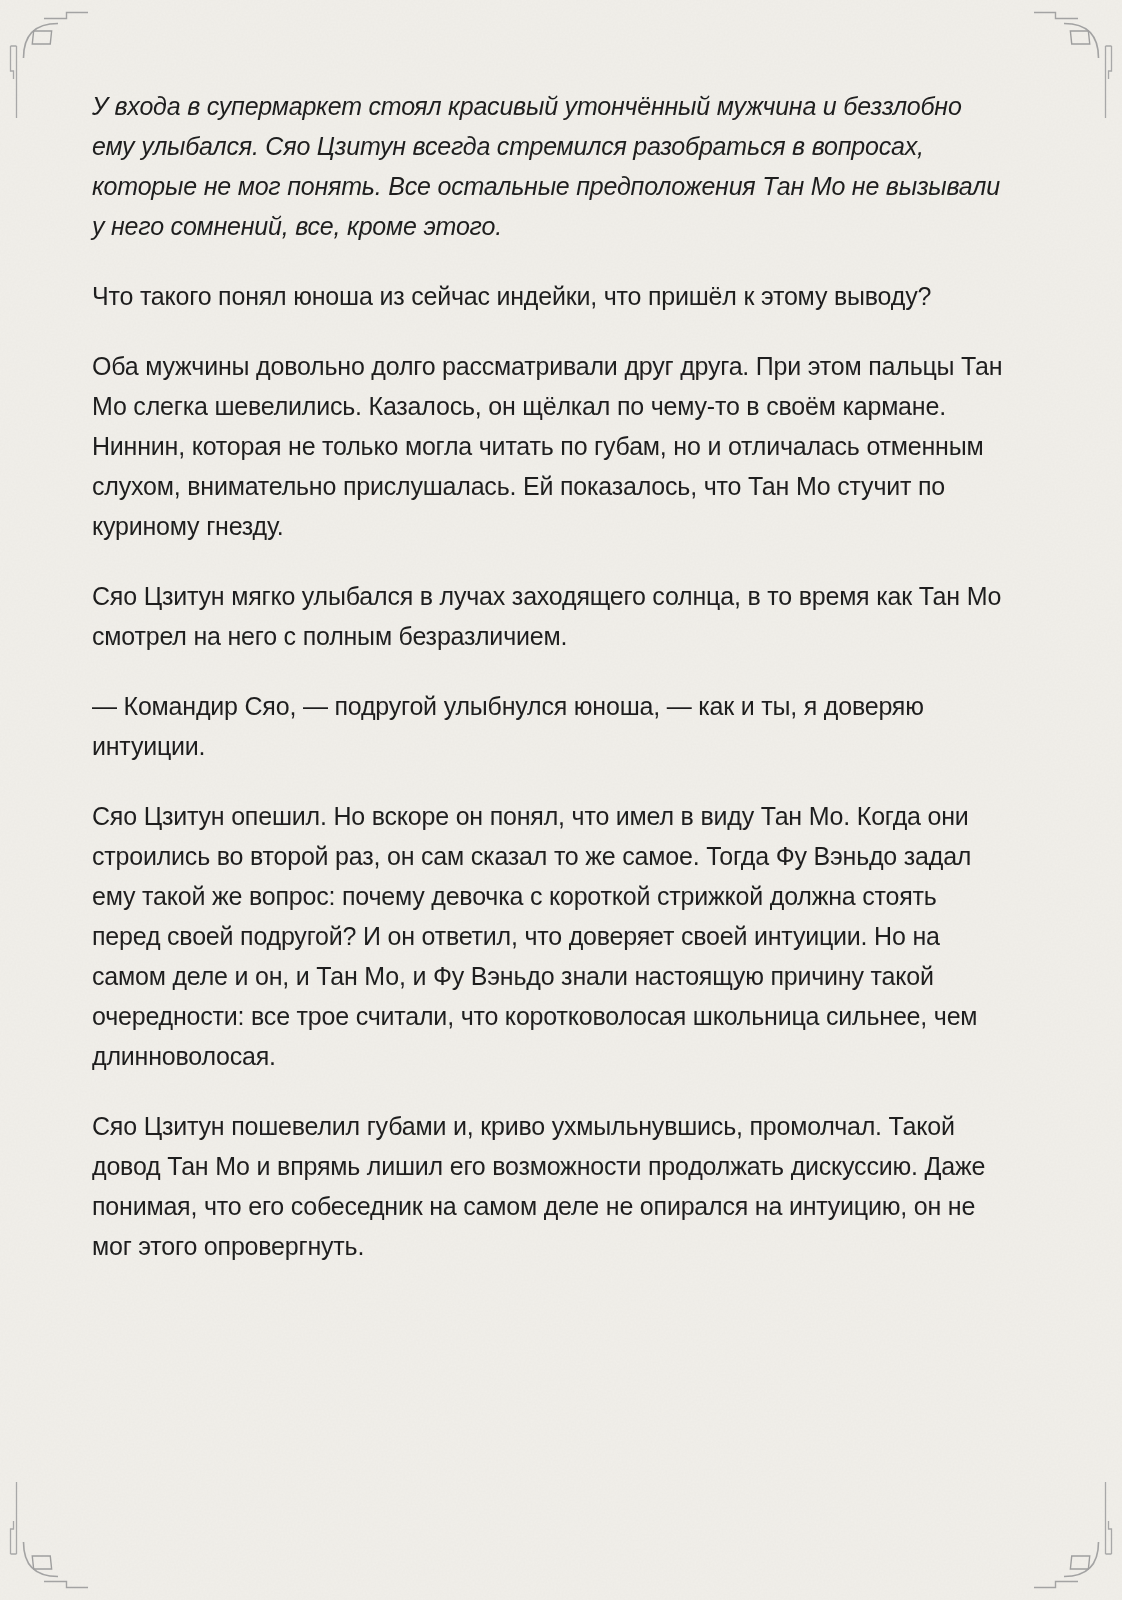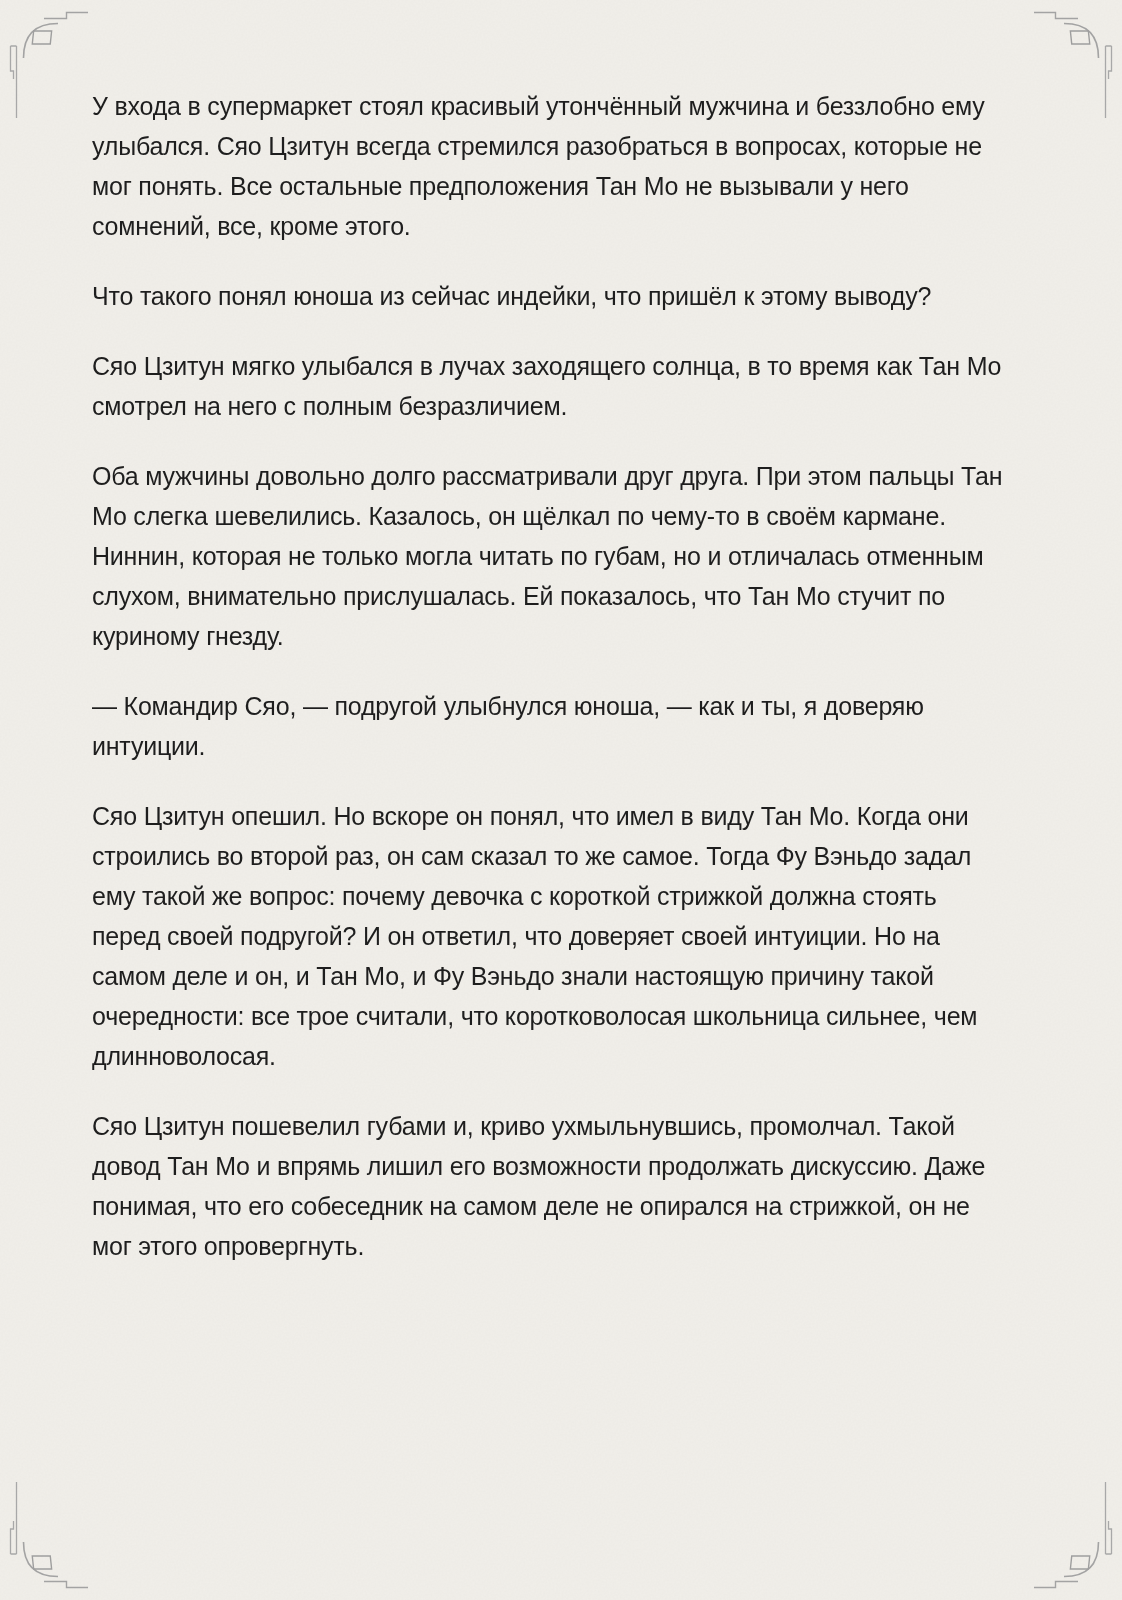--- a/index.html
+++ b/index.html
@@ -44,20 +44,21 @@
     font-size: 25px;
     line-height: 40px;
     letter-spacing: -0.2px;
     text-align: left;
   }
   .content p {
     margin: 0 0 30px 0;
   }
   .content p:first-child {
     margin-top: 28px;
+    font-style: italic;
   }
 </style>
 </head>
 <body style="--bg: #f1efea; --ink: #1e1e1e;">
 
 <svg width="0" height="0" style="position:absolute" aria-hidden="true">
   <defs>
     <linearGradient id="hfade" x1="0" y1="0" x2="1" y2="0">
       <stop offset="0" stop-color="#a3a3a3"></stop>
       <stop offset="0.78" stop-color="#a8a8a8"></stop>
@@ -110,18 +111,18 @@
       <use href="#cornerOrnament"></use>
     </svg>
   <svg class="corner br" viewBox="0 0 340 340">
       <use href="#cornerOrnament"></use>
     </svg>
 </div>
 
 <div class="content">
   <p>У входа в супермаркет стоял красивый утончённый мужчина и беззлобно ему улыбался. Сяо Цзитун всегда стремился разобраться в вопросах, которые не мог понять. Все остальные предположения Тан Мо не вызывали у него сомнений, все, кроме этого.</p>
   <p>Что такого понял юноша из сейчас индейки, что пришёл к этому выводу?</p>
+  <p>Оба мужчины довольно долго рассматривали друг друга. При этом пальцы Тан Мо слегка шевелились. Казалось, он щёлкал по чему-то в своём кармане. Ниннин, которая не только могла читать по губам, но и отличалась отменным слухом, внимательно прислушалась. Ей показалось, что Тан Мо стучит по куриному гнезду.</p>
   <p>Сяо Цзитун мягко улыбался в лучах заходящего солнца, в то время как Тан Мо смотрел на него с полным безразличием.</p>
-  <p>Оба мужчины довольно долго рассматривали друг друга. При этом пальцы Тан Мо слегка шевелились. Казалось, он щёлкал по чему-то в своём кармане. Ниннин, которая не только могла читать по губам, но и отличалась отменным слухом, внимательно прислушалась. Ей показалось, что Тан Мо стучит по куриному гнезду.</p>
   <p>— Командир Сяо, — подругой улыбнулся юноша, — как и ты, я доверяю интуиции.</p>
   <p>Сяо Цзитун опешил. Но вскоре он понял, что имел в виду Тан Мо. Когда они строились во второй раз, он сам сказал то же самое. Тогда Фу Вэньдо задал ему такой же вопрос: почему девочка с короткой стрижкой должна стоять перед своей подругой? И он ответил, что доверяет своей интуиции. Но на самом деле и он, и Тан Мо, и Фу Вэньдо знали настоящую причину такой очередности: все трое считали, что коротковолосая школьница сильнее, чем длинноволосая.</p>
-  <p>Сяо Цзитун пошевелил губами и, криво ухмыльнувшись, промолчал. Такой довод Тан Мо и впрямь лишил его возможности продолжать дискуссию. Даже понимая, что его собеседник на самом деле не опирался на стрижкой, он не мог этого опровергнуть.</p>
+  <p>Сяо Цзитун пошевелил губами и, криво ухмыльнувшись, промолчал. Такой довод Тан Мо и впрямь лишил его возможности продолжать дискуссию. Даже понимая, что его собеседник на самом деле не опирался на интуицию, он не мог этого опровергнуть.</p>
 </div>
 
 </body></html>

